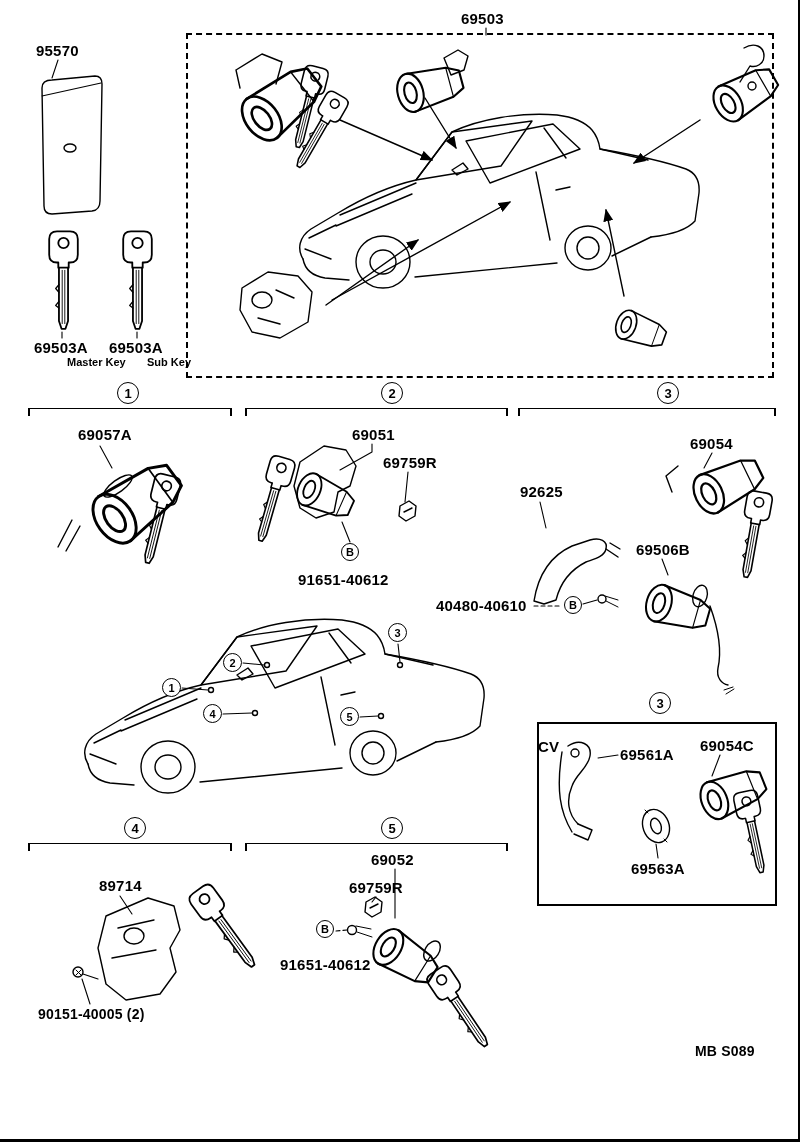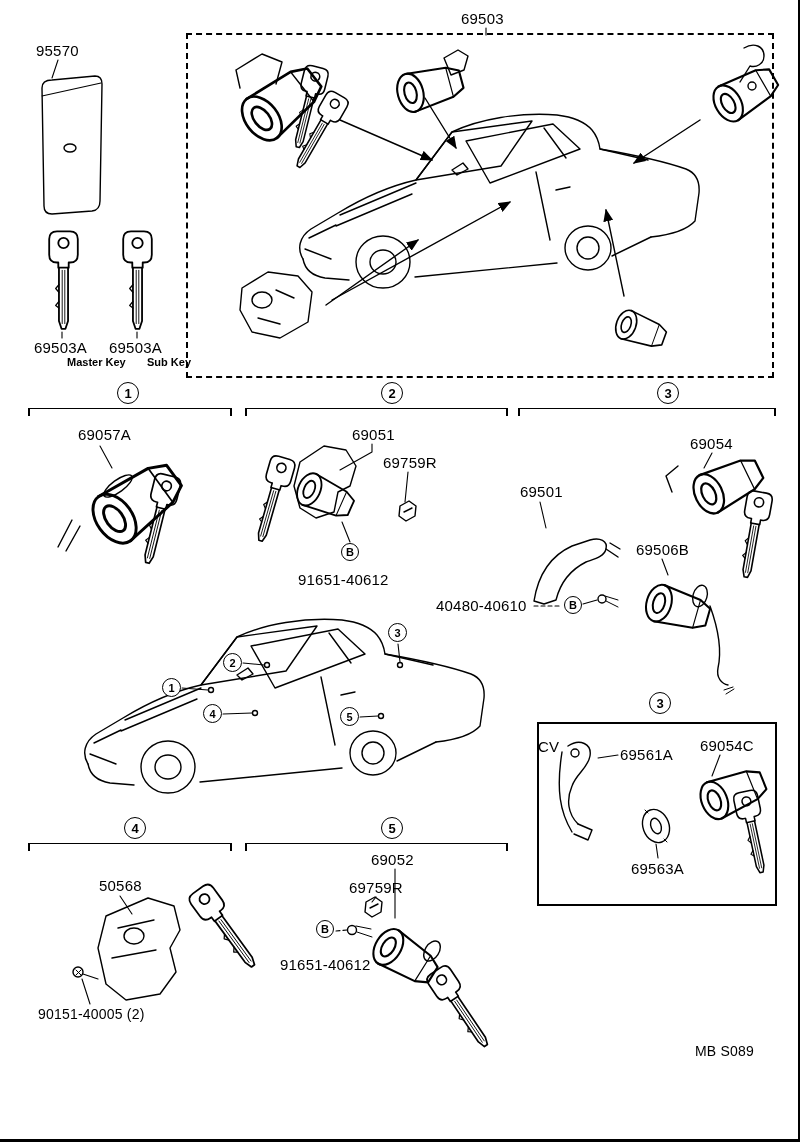--- a/index.html
+++ b/index.html
@@ -2,21 +2,21 @@
 <html><head>
 <meta charset="utf-8">
 <style>
   * { margin:0; padding:0; box-sizing:border-box; }
   html,body { background:#fff; }
   .page {
     position:relative; width:800px; height:1142px; background:#fff;
     font-family:"Liberation Sans", sans-serif; color:#000; overflow:hidden;
     border-right:2px solid #000; border-bottom:3px solid #000;
   }
-  .lbl { position:absolute; font-weight:400; font-size:15px; white-space:nowrap; letter-spacing:0.2px; }
+  .lbl { position:absolute; font-weight:700; font-size:15px; white-space:nowrap; letter-spacing:0.2px; }
   .lbl.sm { font-size:14px; }
   .cap { position:absolute; font-weight:700; font-size:11px; white-space:nowrap;padding-left:33px; }
   .circ { position:absolute; width:22px; height:22px; border:1.7px solid #000; border-radius:50%;
           display:flex; align-items:center; justify-content:center; font-weight:700; font-size:13px; background:#fff; }
   .circ-sm { width:19px; height:19px; font-size:11px; }
   .circ-b { width:18px; height:18px; font-size:11px; }
   .bracket { position:absolute; border-top:1.6px solid #000; height:9px; }
   .bracket::before, .bracket::after { content:""; position:absolute; top:-1px; width:1.6px; height:8px; background:#000; }
   .bracket::before { left:0; } .bracket::after { right:0; }
   .dashed-box { position:absolute; left:186px; top:33px; width:588px; height:345px; border:2px dashed #000; }
@@ -232,41 +232,41 @@
   <div class="bracket" style="left:245px;top:408px;width:263px"></div>
   <div class="bracket" style="left:518px;top:408px;width:258px"></div>
 
   <div class="lbl" style="left:78px;top:426px">69057A</div>
 
   <div class="lbl" style="left:352px;top:426px">69051</div>
   <div class="lbl" style="left:383px;top:454px">69759R</div>
   <div class="circ circ-b" style="left:341px;top:543px">B</div>
   <div class="lbl" style="left:298px;top:571px">91651-40612</div>
 
-  <div class="lbl" style="left:520px;top:483px">69501</div>
+  <div class="lbl" style="left:520px;top:483px">92625</div>
   <div class="lbl" style="left:436px;top:597px">40480-40610</div>
   <div class="circ circ-b" style="left:564px;top:596px">B</div>
   <div class="lbl" style="left:690px;top:435px">69054</div>
   <div class="lbl" style="left:636px;top:541px">69506B</div>
 
   <div class="circ circ-sm" style="left:162px;top:678px">1</div>
   <div class="circ circ-sm" style="left:223px;top:653px">2</div>
   <div class="circ circ-sm" style="left:388px;top:623px">3</div>
   <div class="circ circ-sm" style="left:203px;top:704px">4</div>
   <div class="circ circ-sm" style="left:340px;top:707px">5</div>
 
   <div class="lbl" style="left:538px;top:738px">CV</div>
   <div class="circ" style="left:649px;top:692px">3</div>
   <div class="lbl" style="left:620px;top:746px">69561A</div>
   <div class="lbl" style="left:700px;top:737px">69054C</div>
   <div class="lbl" style="left:631px;top:860px">69563A</div>
 
   <div class="circ" style="left:124px;top:817px">4</div>
   <div class="bracket" style="left:28px;top:843px;width:204px"></div>
-  <div class="lbl" style="left:99px;top:877px">50568</div>
+  <div class="lbl" style="left:99px;top:877px">89714</div>
   <div class="lbl sm" style="left:38px;top:1006px">90151-40005 (2)</div>
 
   <div class="circ" style="left:381px;top:817px">5</div>
   <div class="bracket" style="left:245px;top:843px;width:263px"></div>
   <div class="lbl" style="left:371px;top:851px">69052</div>
   <div class="lbl" style="left:349px;top:879px">69759R</div>
   <div class="circ circ-b" style="left:316px;top:920px">B</div>
   <div class="lbl" style="left:280px;top:956px">91651-40612</div>
 
   <div class="lbl sm" style="left:695px;top:1043px">MB S089</div>

